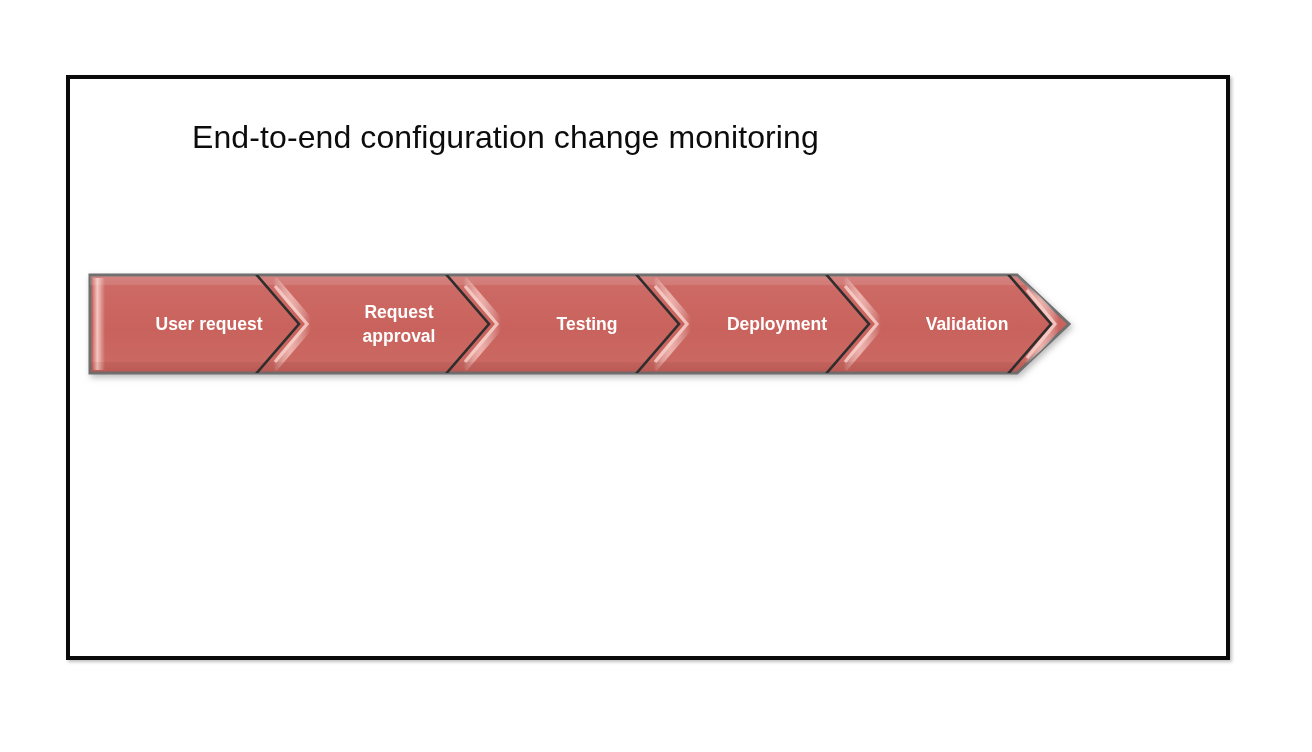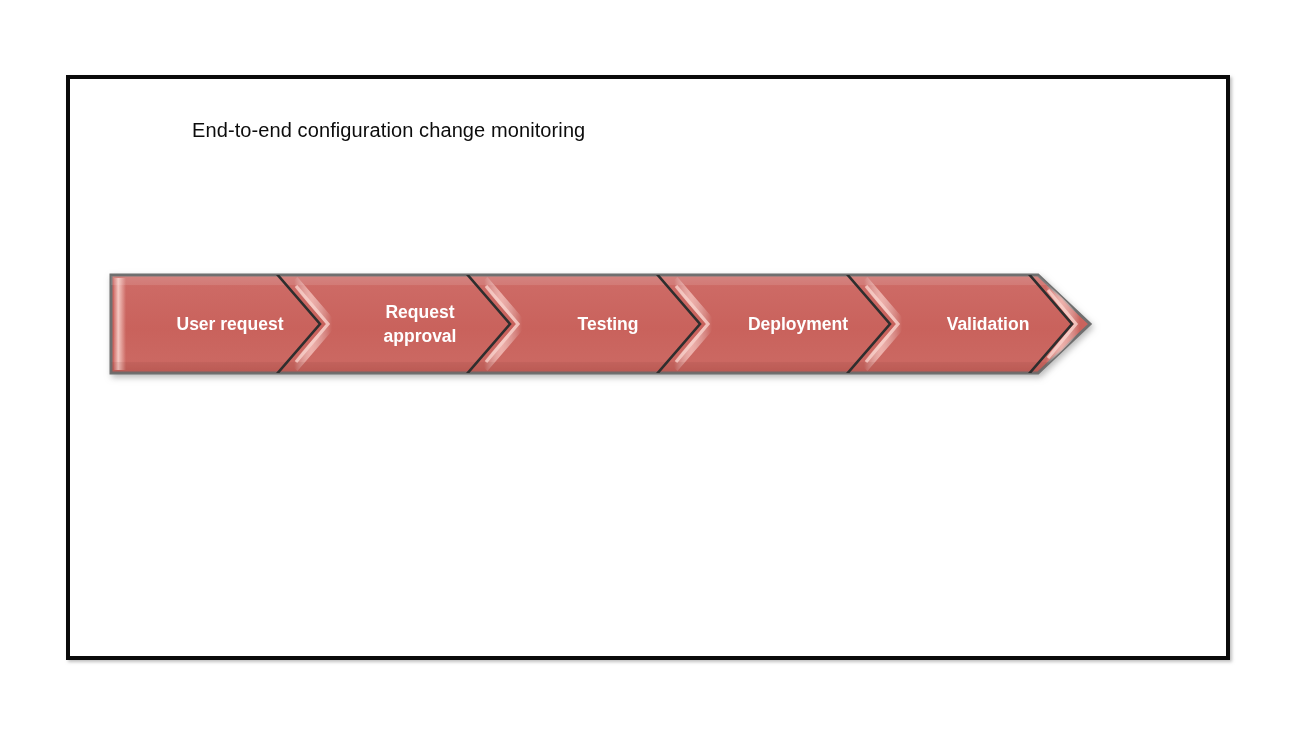--- a/index.html
+++ b/index.html
@@ -28,33 +28,33 @@
     box-sizing: border-box;
     box-shadow: 2px 2px 3px rgba(140,140,140,0.55);
   }
 
   
   #slide-title {
     position: absolute;
     left: 192px;
     top: 118px;
     width: 900px;
-    font-size: 20px;
+    font-size: 32px;
     font-weight: 400;
     color: #0c0c0c;
     letter-spacing: 0.1px;
     line-height: 1.2;
     white-space: nowrap;
     font-family: "Liberation Sans", "DejaVu Sans", sans-serif;
   }
 
   
   #process-flow {
     position: absolute;
-    left: 108px;
+    left: 87px;
     top: 272px;
     width: 982px;
     height: 104px;
     filter: drop-shadow(2px 3px 3px rgba(120,120,120,0.5));
   }
   #process-flow svg {
     display: block;
     width: 982px;
     height: 104px;
     overflow: visible;

